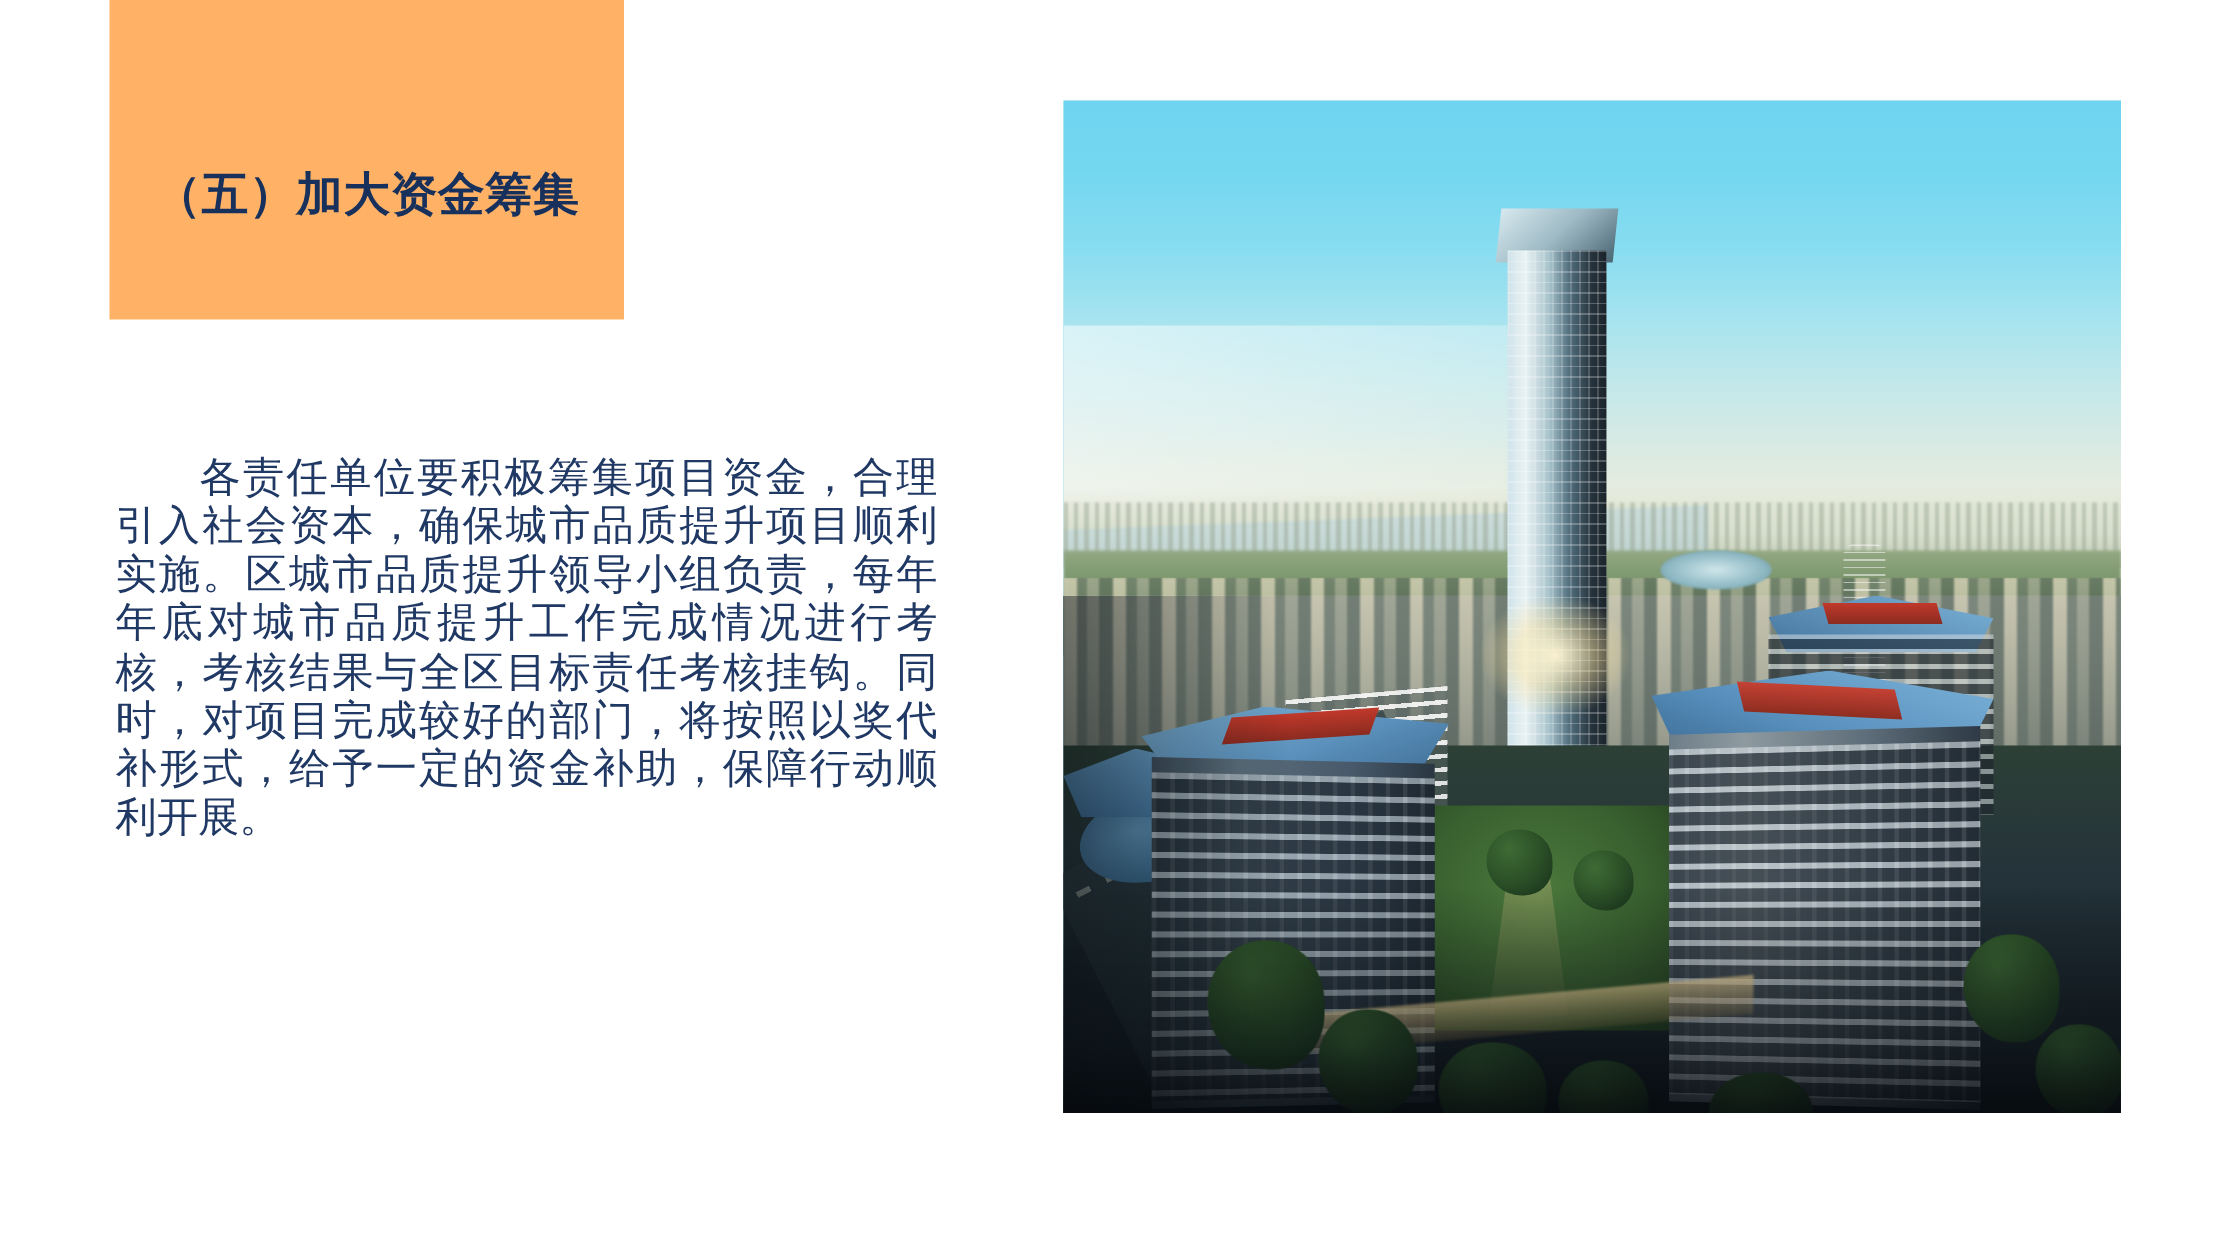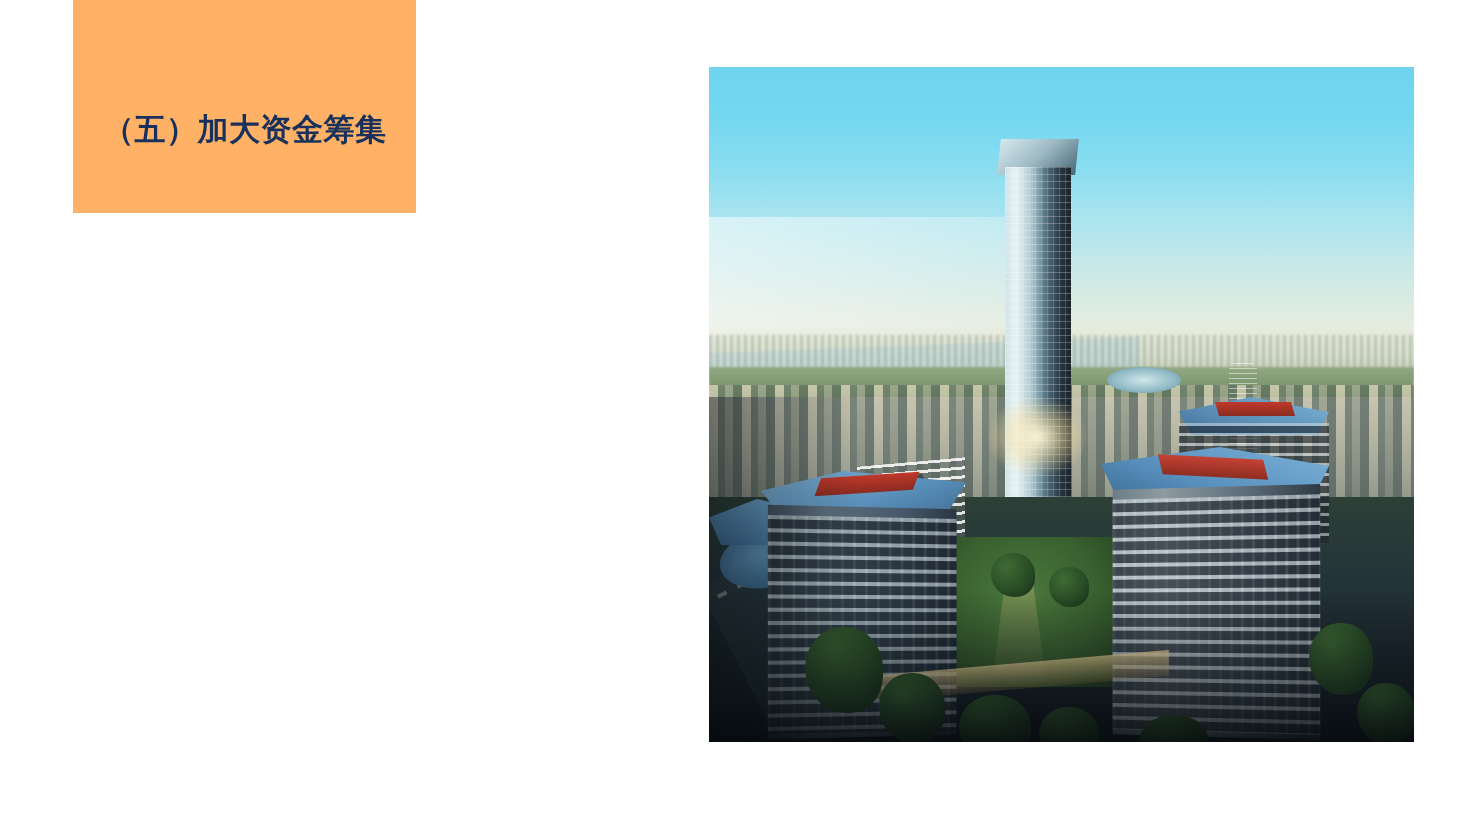--- a/index.html
+++ b/index.html
@@ -317,20 +317,21 @@
 <body>
 
 <div id="edge-strip"></div>
 
 <div id="slide">
 
   <div id="title-block">
     <div id="title-text">（五）加大资金筹集</div>
   </div>
 
+  <div id="body-text">各责任单位要积极筹集项目资金，合理引入社会资本，确保城市品质提升项目顺利实施。区城市品质提升领导小组负责，每年年底对城市品质提升工作完成情况进行考核，考核结果与全区目标责任考核挂钩。同时，对项目完成较好的部门，将按照以奖代补形式，给予一定的资金补助，保障行动顺利开展。</div>
 
   <div id="photo-frame">
 
     <div class="layer sky"></div>
     <div class="layer sky-haze"></div>
     <div class="layer horizon"></div>
     <div class="layer river"></div>
     <div class="layer farcity"></div>
     <div class="layer greenbelt"></div>
     <div class="layer midcity"></div>

